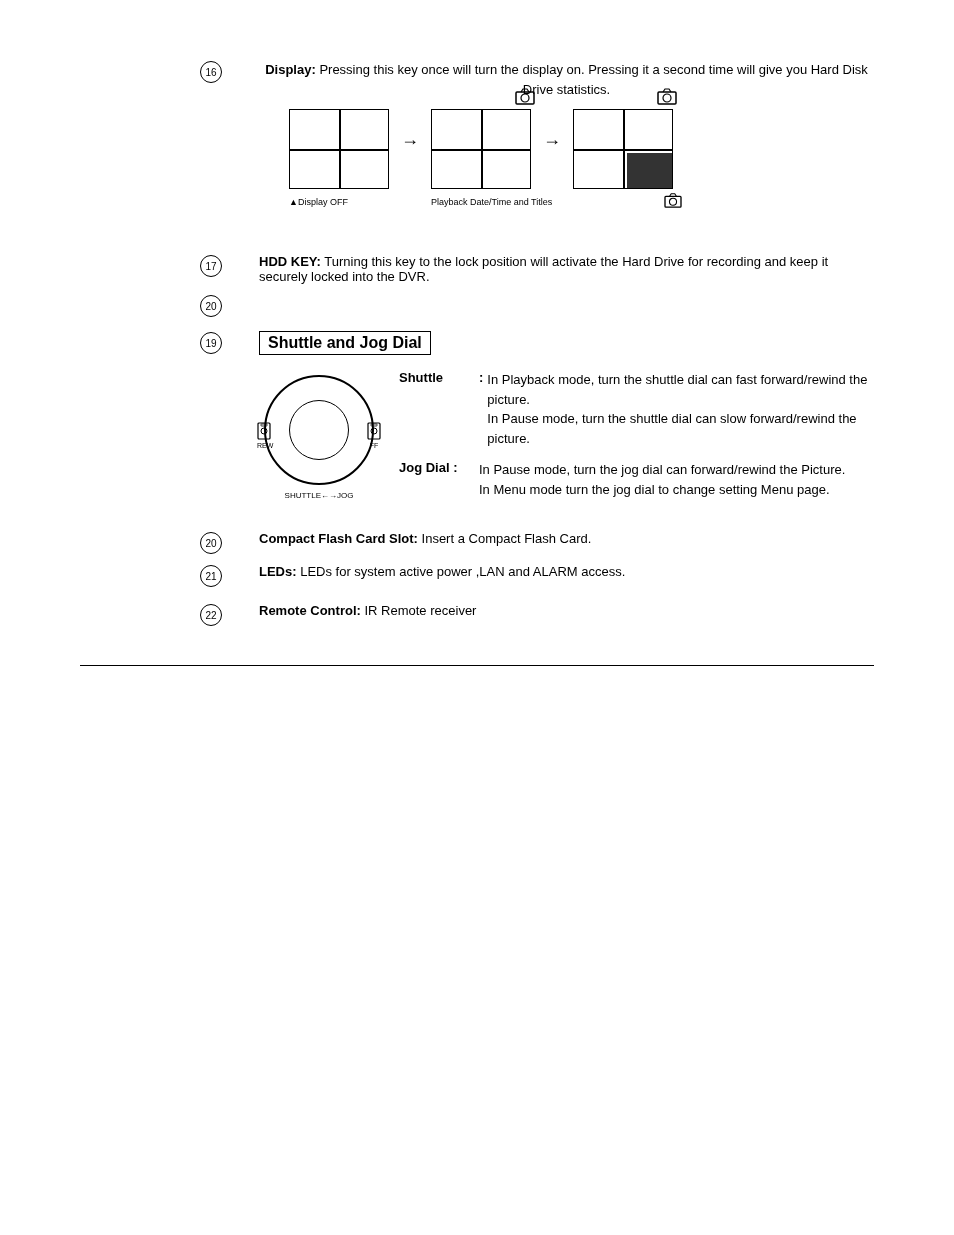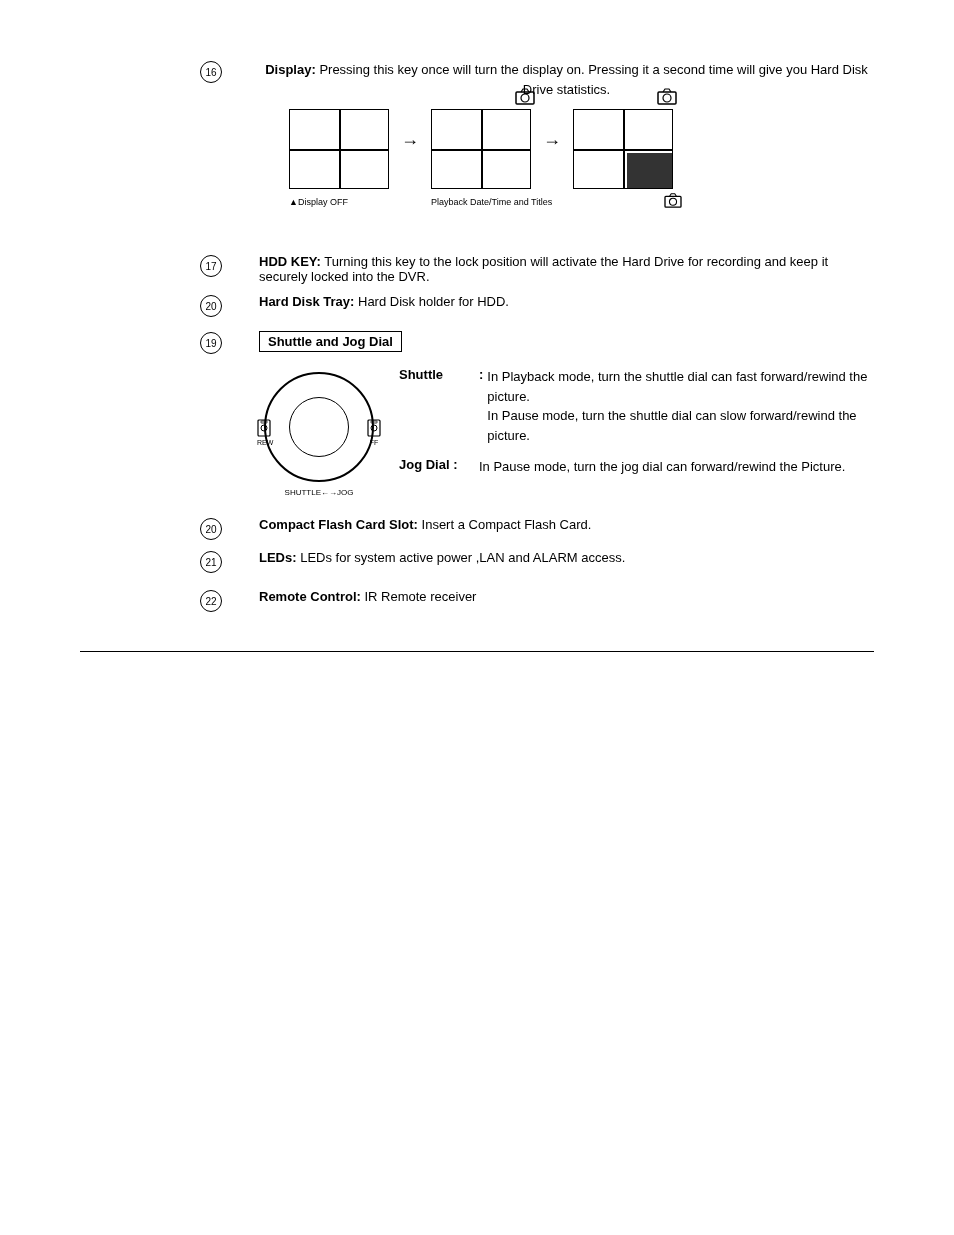--- a/index.html
+++ b/index.html
@@ -98,21 +98,21 @@
     .hdd-section {
       margin-bottom: 10px;
     }
     .shuttle-section {
       margin-bottom: 20px;
     }
     .shuttle-box-label {
       border: 1.5px solid #000;
       display: inline-block;
       padding: 2px 8px;
-      font-size: 13px;
+      font-size: 16px;
       font-weight: bold;
       margin-bottom: 10px;
     }
     .shuttle-content {
       display: flex;
       align-items: flex-start;
       margin-top: 5px;
     }
     .dial-diagram {
       position: relative;
@@ -281,24 +281,20 @@
   <div class="section hdd-section">
     <div class="section-number">17</div>
     <div class="section-body">
       <span class="bold">HDD KEY:</span>
       <span> Turning this key to the lock position will activate the Hard Drive for recording and keep it securely locked into the DVR.</span>
     </div>
   </div>
 
   <div class="section">
     <div class="section-number">20</div>
-    <div class="section-body">
-      <span class="bold">Hard Disk Tray:</span>
-      <span> Hard Disk holder for HDD.</span>
-    </div>
   </div>
 
   <div class="section shuttle-section">
     <div class="section-number">19</div>
     <div class="section-body">
       <div class="shuttle-box-label">Shuttle and Jog Dial</div>
 
       <div class="shuttle-content">
 
         <div class="dial-diagram">
@@ -331,20 +327,21 @@
             <div class="shuttle-desc">
               <span>In Playback mode, turn the shuttle dial can fast forward/rewind the picture.</span><br>
               <span>In Pause mode, turn the shuttle dial can slow forward/rewind the picture.</span>
             </div>
           </div>
 
           <div class="shuttle-row" style="margin-top:10px;">
             <div class="shuttle-term">Jog Dial :</div>
             <div class="shuttle-desc">
               <span>In Pause mode, turn the jog dial can forward/rewind the Picture.</span><br>
+              <span>In Menu mode turn the jog dial to change setting Menu page.</span>
             </div>
           </div>
         </div>
       </div>
     </div>
   </div>
 
   <div class="section compact-flash">
     <div class="section-number">20</div>
     <div class="section-body">

